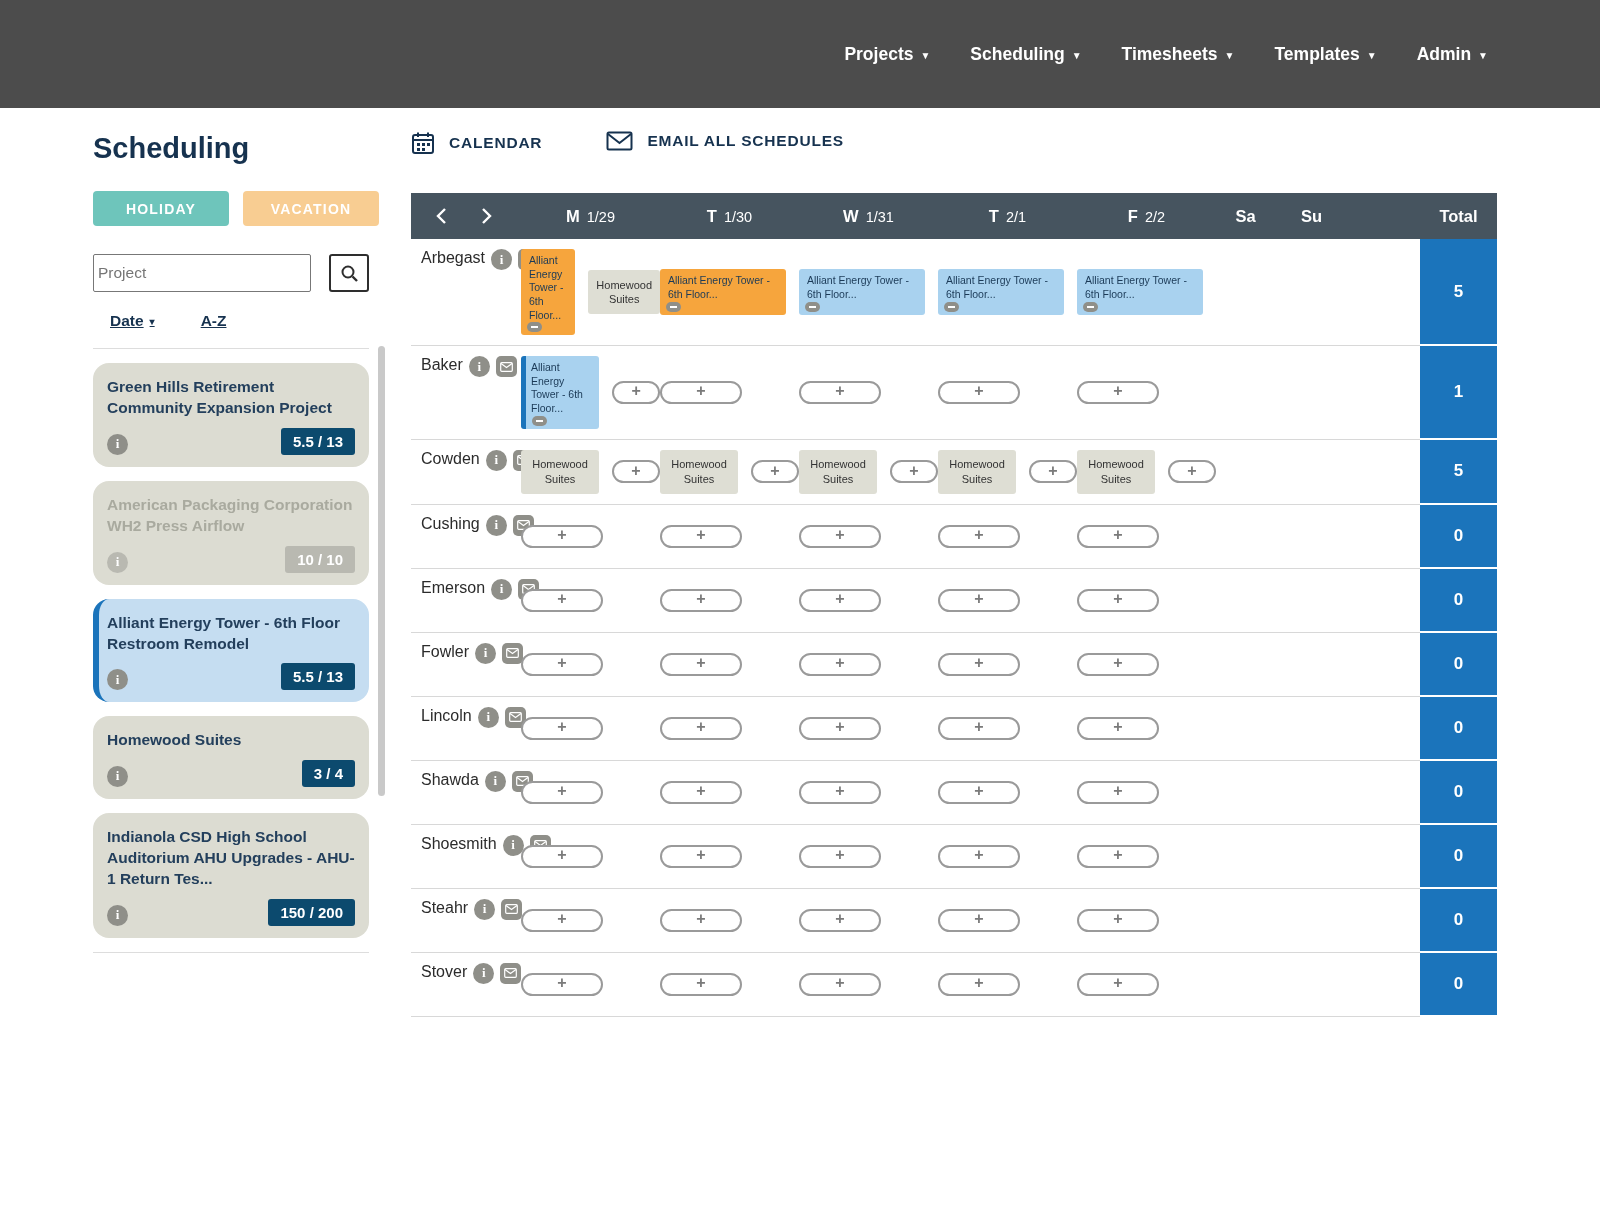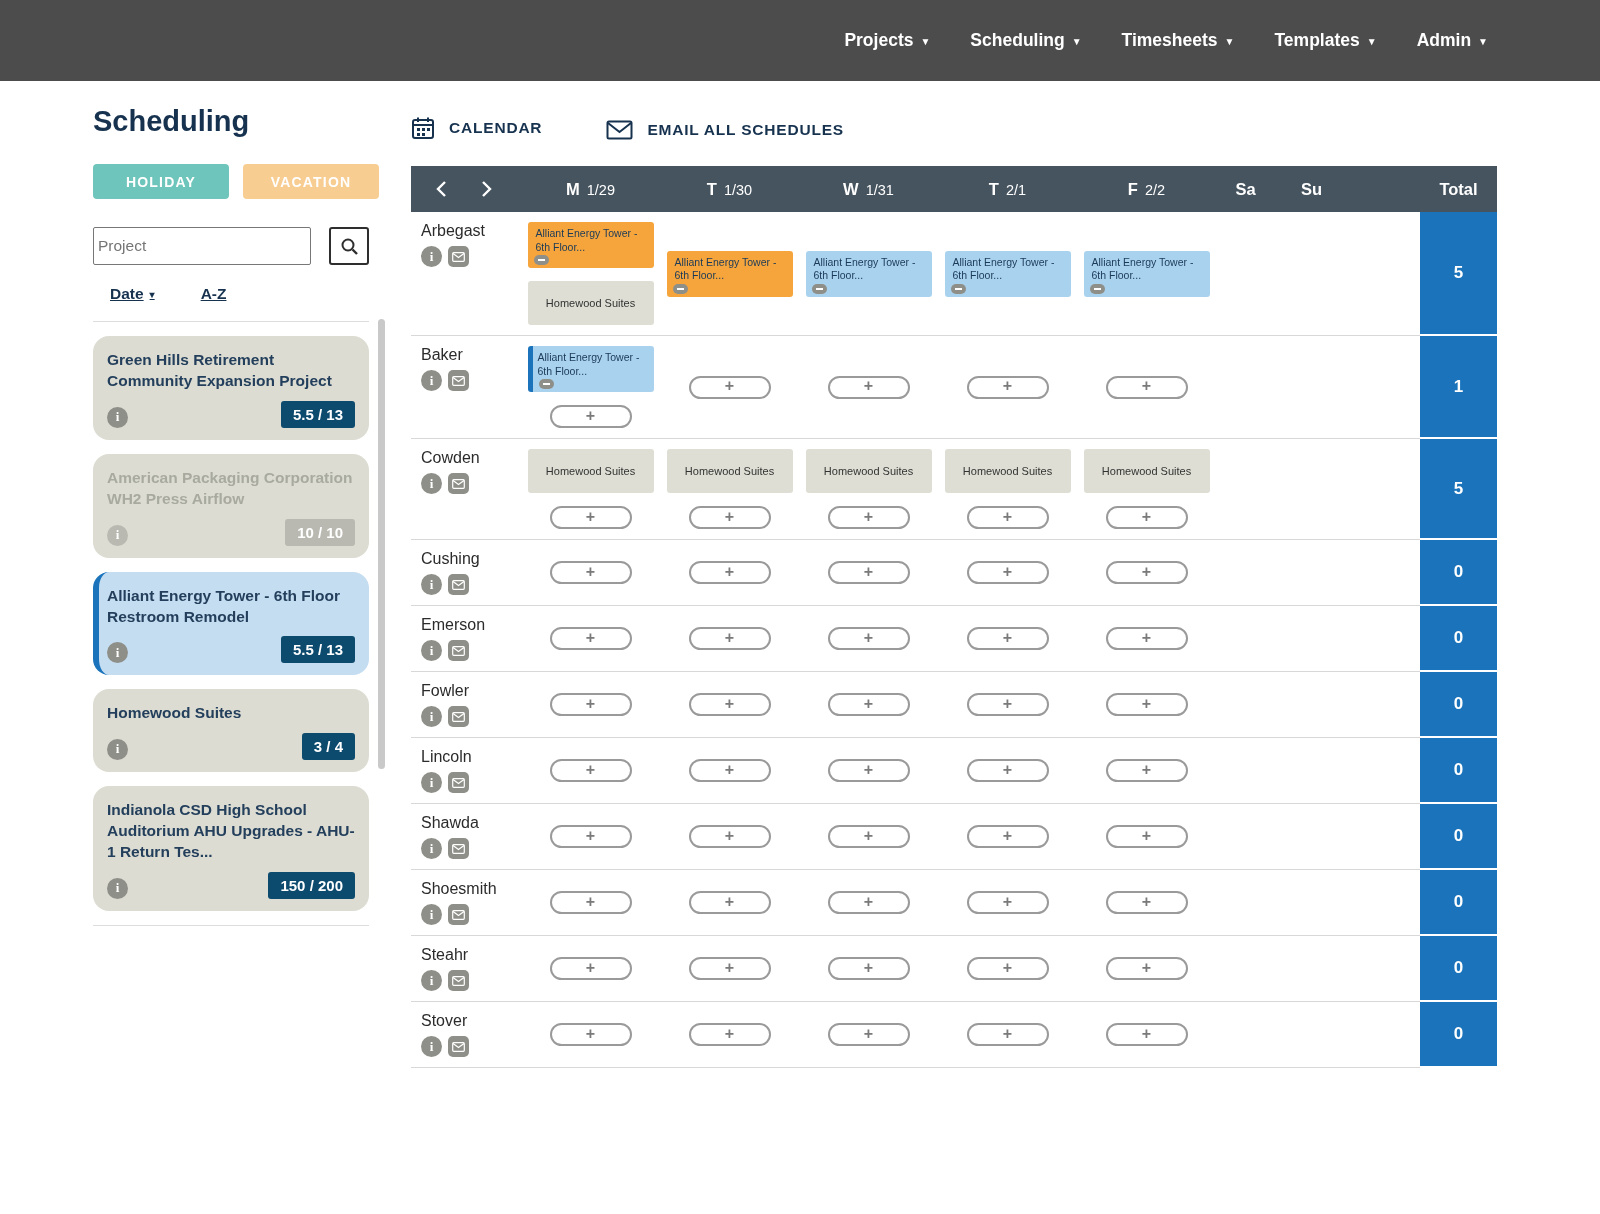--- a/index.html
+++ b/index.html
@@ -3,21 +3,21 @@
 <meta charset="utf-8">
 <style>
   * { box-sizing: border-box; }
   html,body { margin:0; padding:0; }
   body {
     width:1600px; height:1214px; background:#fff; overflow:hidden;
     font-family:"Liberation Sans", sans-serif; color:#333;
   }
   
   .navbar {
-    height:81px; background:#4c4c4c; display:flex; align-items:center;
+    height:108px; background:#4c4c4c; display:flex; align-items:center;
     justify-content:flex-end; gap:40px; padding-right:112px;
   }
   .nav-item { color:#fff; font-size:17.5px; font-weight:700; display:flex; align-items:center; gap:7px; cursor:pointer; }
   .nav-caret { font-size:10px; transform:translateY(1px); }
 
   
   .page { display:flex; }
   .sidebar { width:286px; margin-left:93px; flex-shrink:0; position:relative; }
   .main { flex:1; margin-left:32px; margin-right:103px; min-width:0; }
 
@@ -51,41 +51,41 @@
   .scroll-thumb { position:absolute; left:285px; top:238px; width:7px; height:450px;
     border-radius:4px; background:#c9c9c9; cursor:grab; }
 
   .info-icon { width:21px; height:21px; border-radius:50%; background:#8f8f89; color:#fff;
     display:inline-flex; align-items:center; justify-content:center; flex-shrink:0; cursor:pointer; }
   .info-icon::after { content:"i"; font-family:"Liberation Serif", serif; font-size:13px; font-weight:700; }
   .mail-icon { width:21px; height:21px; border-radius:5px; background:#8f8f89;
     display:inline-flex; align-items:center; justify-content:center; flex-shrink:0; cursor:pointer; }
 
   
-  .toolbar { display:flex; gap:64px; align-items:flex-end; margin:23px 0 0; height:36px; }
+  .toolbar { display:flex; gap:64px; align-items:flex-start; margin:23px 0 0; height:36px; }
   .toolbar-item { display:flex; align-items:center; gap:14px; color:#16324f; font-weight:700;
     font-size:15.5px; letter-spacing:0.8px; cursor:pointer; background:none; border:none; font-family:inherit; padding:0; }
 
   
   .grid { margin-top:26px; }
   .g-head, .g-row, .g-week { display:grid; grid-template-columns:110px repeat(5,139px) 66px 66px 1fr 77px; }
   .g-head { background:#46545f; height:46px; align-items:center; color:#fff; }
   .h-nav { display:flex; gap:34px; padding-left:25px; }
   .h-arrow { background:none; border:none; padding:0; cursor:pointer; display:flex; align-items:center; }
   .h-day { display:flex; gap:7px; align-items:baseline; justify-content:center; }
   .h-day .d { font-weight:700; font-size:16.5px; }
   .h-day .dt { font-size:14.5px; font-weight:400; }
   .h-total { font-weight:700; font-size:16.5px; text-align:center; }
 
   .g-row { min-height:64px; }
   .g-row > div { border-bottom:1px solid #d8d8d8; }
-  .name-cell { padding:10px 0 10px 10px; display:flex; flex-direction:column; gap:6px; align-items:flex-start; }
+  .name-cell { padding:10px 0 10px 10px; display:flex; flex-direction:row; gap:6px; align-items:flex-start; }
   .emp-name { font-size:16px; color:#2b2b2b; }
   .icon-row { display:flex; gap:6px; }
-  .day-cell { display:flex; flex-direction:column; align-items:center; justify-content:center; gap:13px; padding:10px 0; }
+  .day-cell { display:flex; flex-direction:row; align-items:center; justify-content:flex-start; gap:13px; padding:10px 0; }
 
   .chip { width:126px; min-height:46px; border-radius:3px; padding:5px 8px 13px;
     font-size:10.5px; line-height:1.3; color:#1b3a57; position:relative; cursor:pointer; }
   .chip.orange { background:#f6a53d; }
   .chip.blue { background:#a9d2ef; }
   .chip.blue-accent { background:#a9d2ef; border-left:5px solid #1b74bb; padding-left:5px; }
   .chip.gray { background:#deded4; display:flex; align-items:center; justify-content:center;
     text-align:center; font-size:11px; color:#333; min-height:44px; padding:4px 8px; }
   .minus { position:absolute; left:6px; bottom:3px; width:15px; height:10px; border-radius:6px;
     background:#8f8f89; display:flex; align-items:center; justify-content:center; cursor:pointer; }

